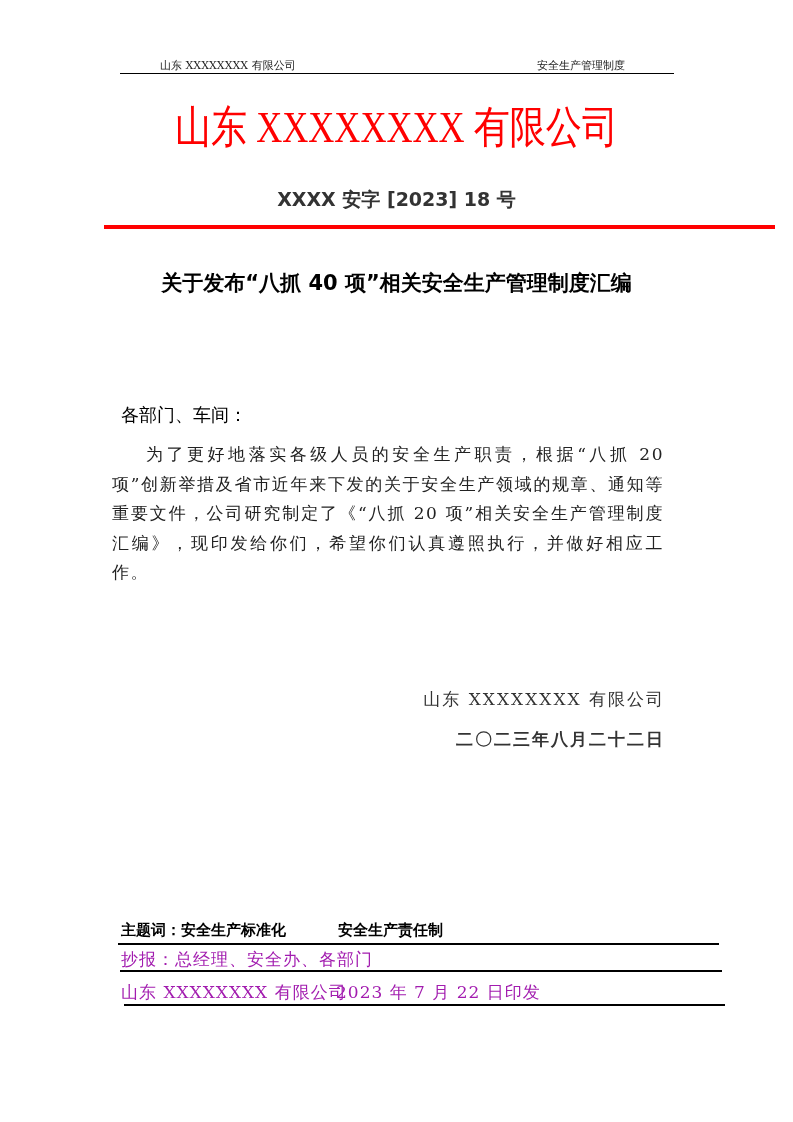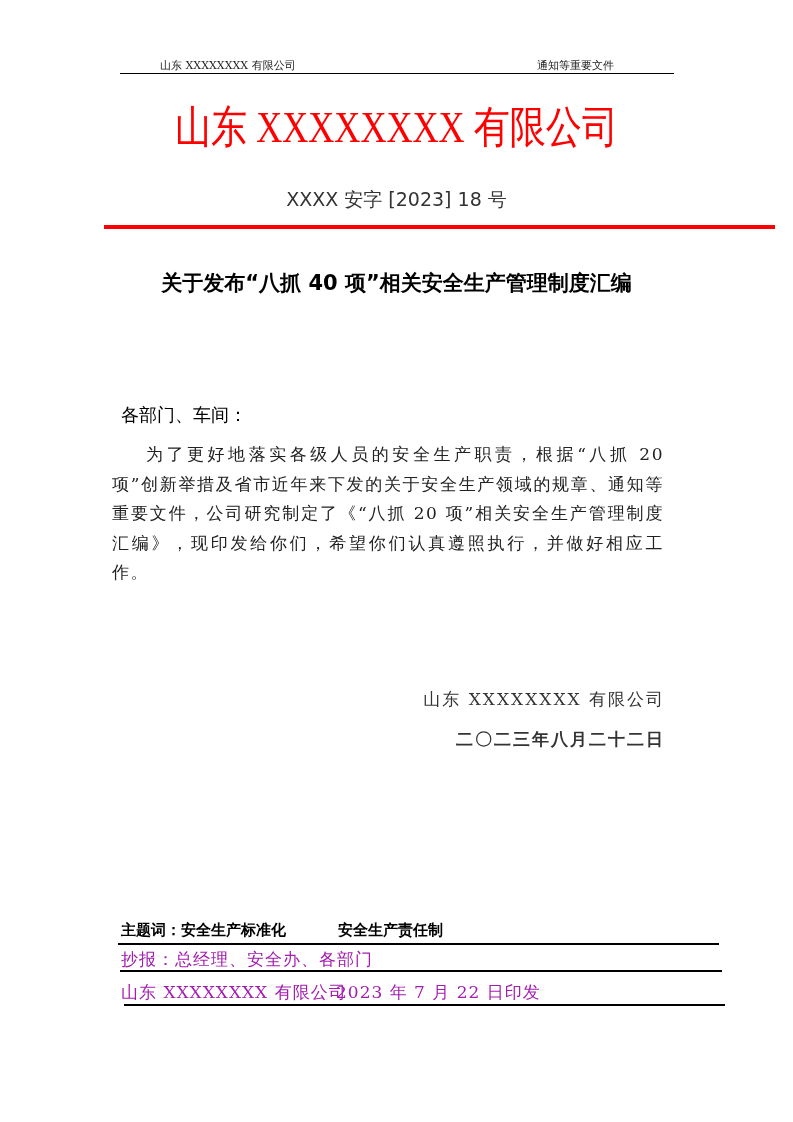--- a/index.html
+++ b/index.html
@@ -3,37 +3,37 @@
 <meta charset="utf-8">
 <style>
   html, body { margin:0; padding:0; background:#ffffff; }
   body { width:793px; height:1122px; position:relative; overflow:hidden;
          font-family:"DejaVu Serif","Liberation Serif",serif; color:#000; }
   .abs { position:absolute; }
   .hdr-text { font-size:11px; color:#222; top:58px; white-space:nowrap; }
   .hdr-line { left:120px; width:554px; top:73px; height:0; border-top:1px solid #000; }
   .masthead { left:0; width:793px; top:100px; text-align:center; font-family:"Liberation Serif","DejaVu Serif",serif;
               font-size:44px; line-height:56px; transform:scaleX(0.82); transform-origin:center; white-space:nowrap; }
-  .docno { left:0; width:793px; top:187px; text-align:center; font-size:19px; color:#333; white-space:nowrap; font-family:"DejaVu Sans","Liberation Sans",sans-serif; font-weight:400; }
+  .docno { left:0; width:793px; top:187px; text-align:center; font-size:19px; color:#333; white-space:nowrap; font-family:"DejaVu Sans","Liberation Sans",sans-serif; font-weight:700; }
   .red-line { left:104px; width:671px; top:225px; height:4px; }
   .title { left:100px; width:593px; top:263px; text-align:center; font-family:"DejaVu Sans","Liberation Sans",sans-serif;
            font-weight:bold; font-size:21px; line-height:40px; }
   .salutation { left:121px; top:403px; font-family:Liberation Sans, sans-serif; font-size:18px; }
   .body-para { left:112px; width:552px; top:440px; font-size:17px; line-height:29.5px;
                text-align:justify; text-indent:2em; color:#222; letter-spacing:1.5px; }
   .sig { right:128px; font-size:17px; color:#333; text-align:right; white-space:nowrap; letter-spacing:2px; }
   .kw { left:121px; top:921px; font-family:"DejaVu Sans","Liberation Sans",sans-serif; font-weight:bold; font-size:15px; white-space:pre; }
   .ft-line { height:0; border-top:2px solid #000; }
   .ft-text { font-size:17px; color:#a21caf; white-space:pre; letter-spacing:1px; }
 </style>
 </head>
 <body>
 
 <div class="abs hdr-text" style="left:160px;">山东 XXXXXXXX 有限公司</div>
-<div class="abs hdr-text" style="left:537px;">通知等重要文件</div>
+<div class="abs hdr-text" style="left:537px;">安全生产管理制度</div>
 <div class="abs hdr-line"></div>
 
 <div class="abs masthead" style="color:#ff0000;">山东 XXXXXXXX 有限公司</div>
 
 <div class="abs docno">XXXX 安字 [2023] 18 号</div>
 
 <div class="abs red-line" style="background:#ff0000;"></div>
 
 <div class="abs title">
   <div>关于发布“八抓 40 项”相关安全生产管理制度汇编</div>

